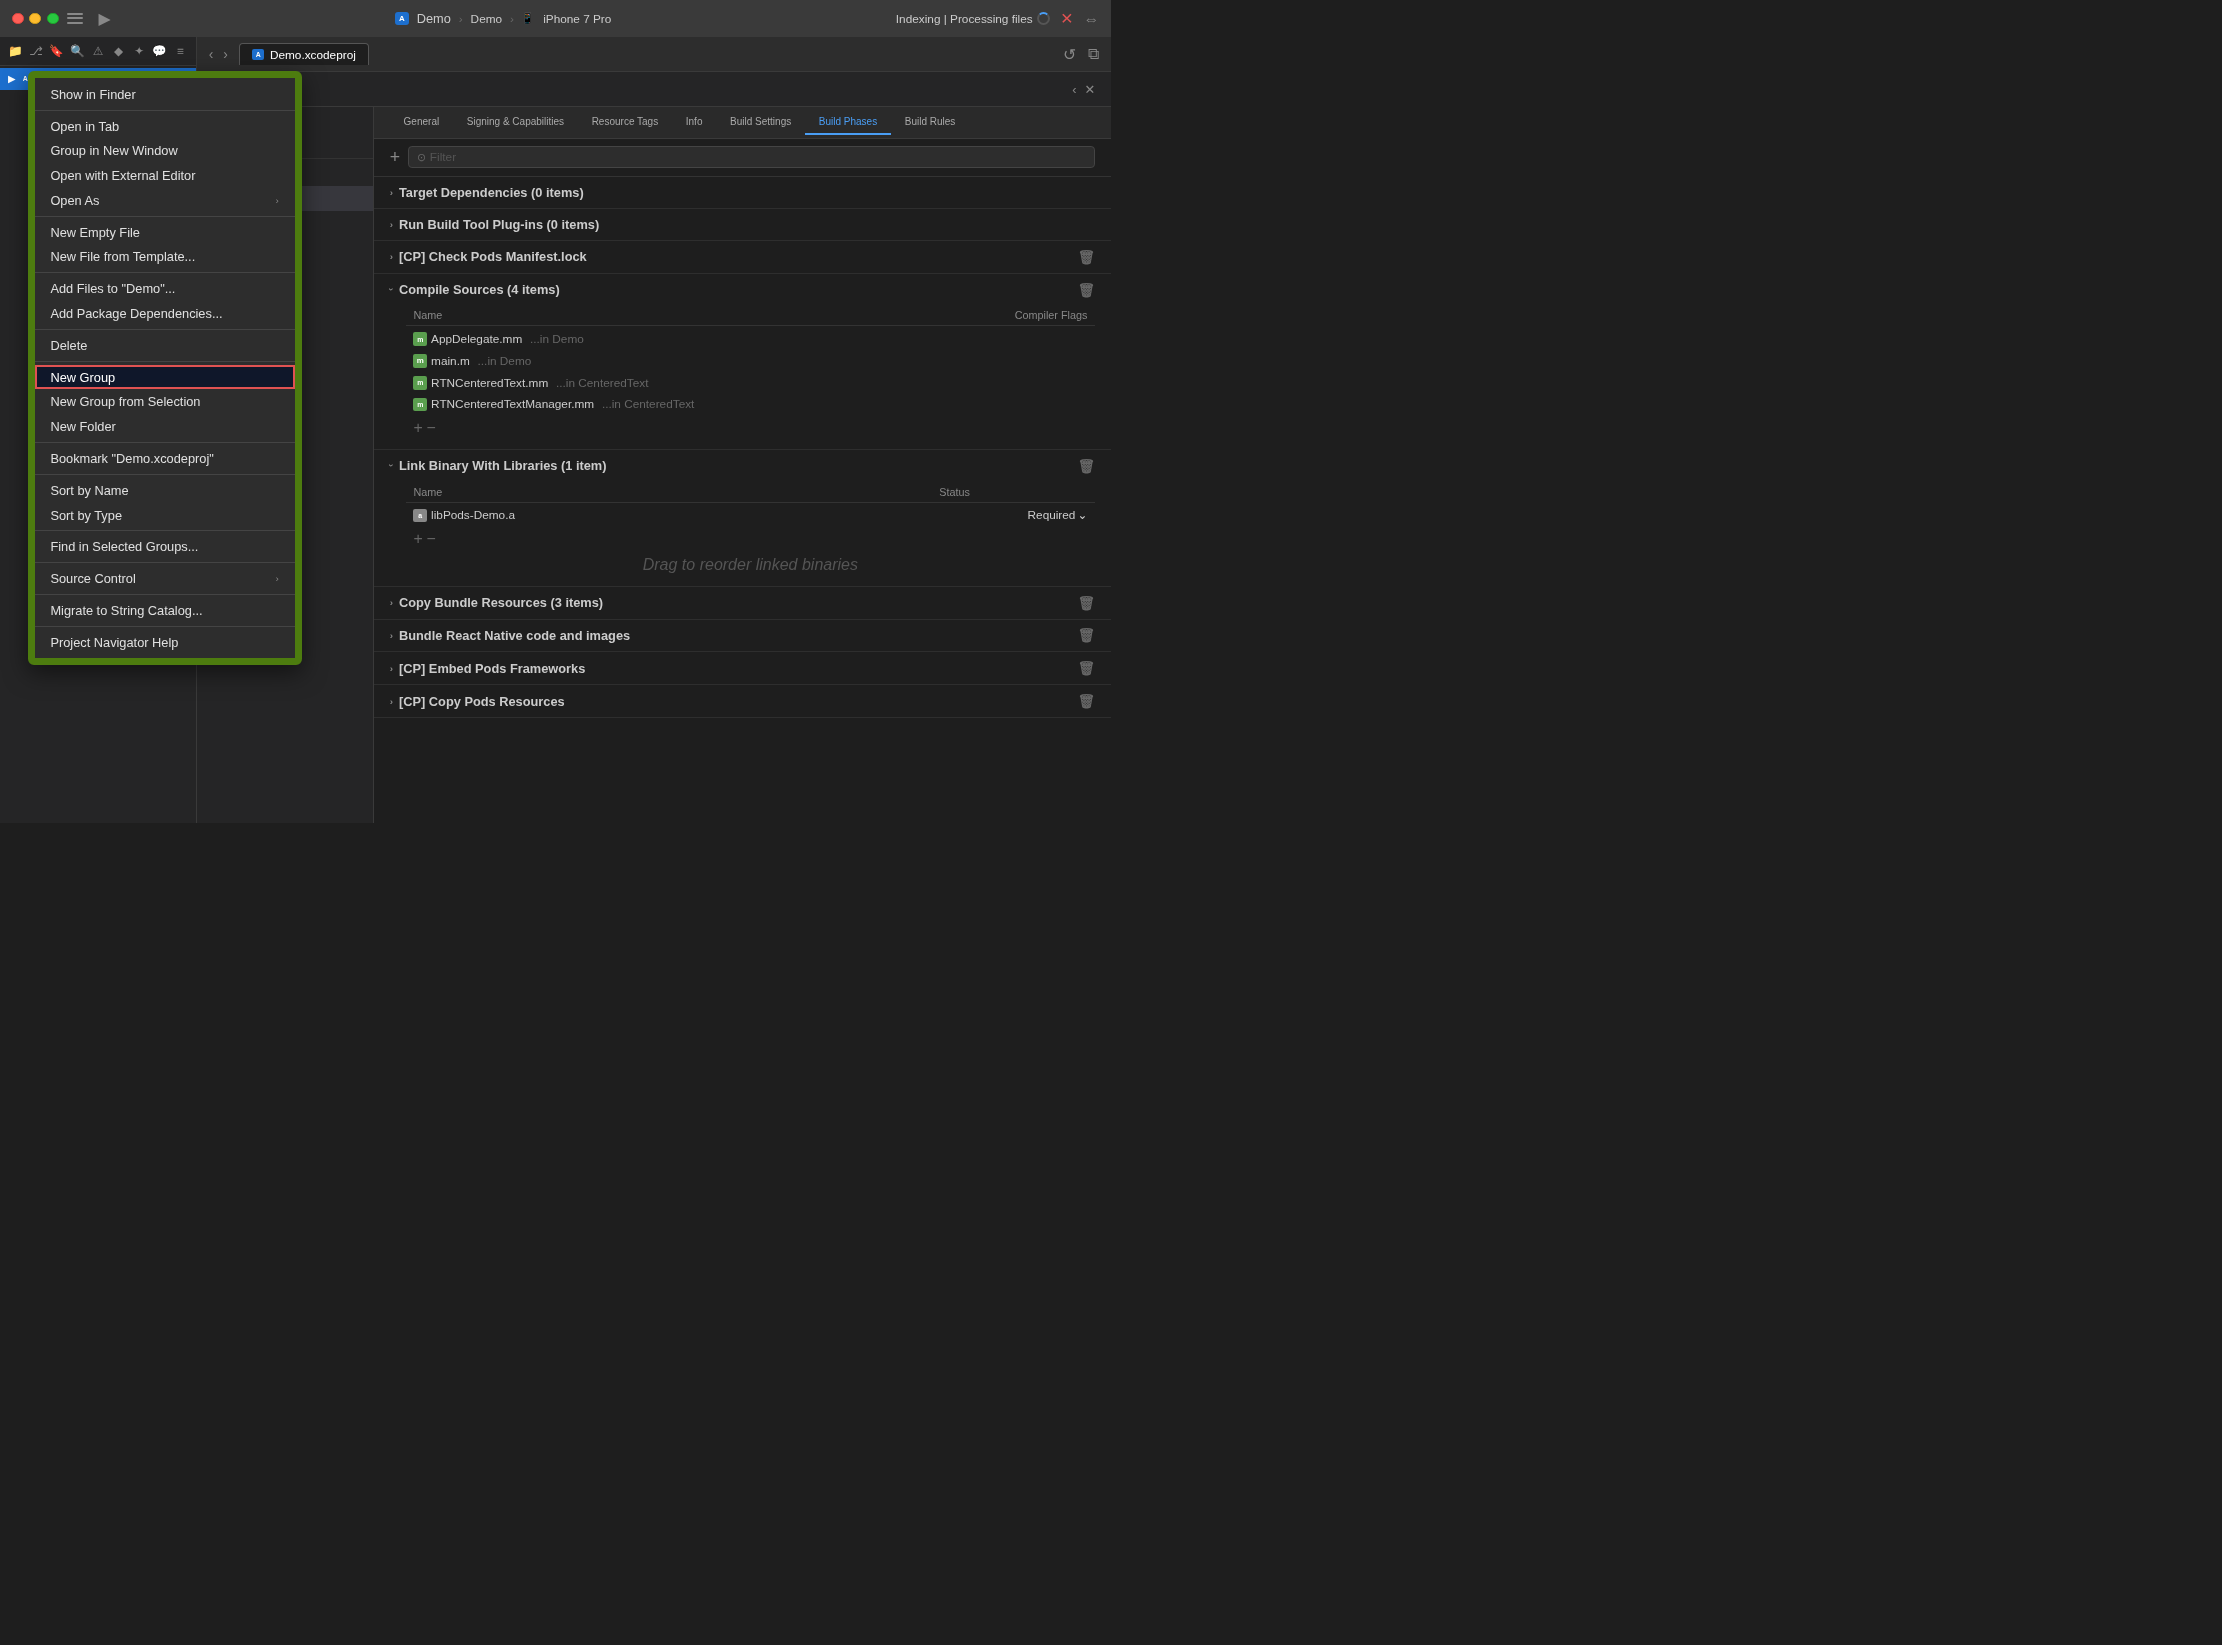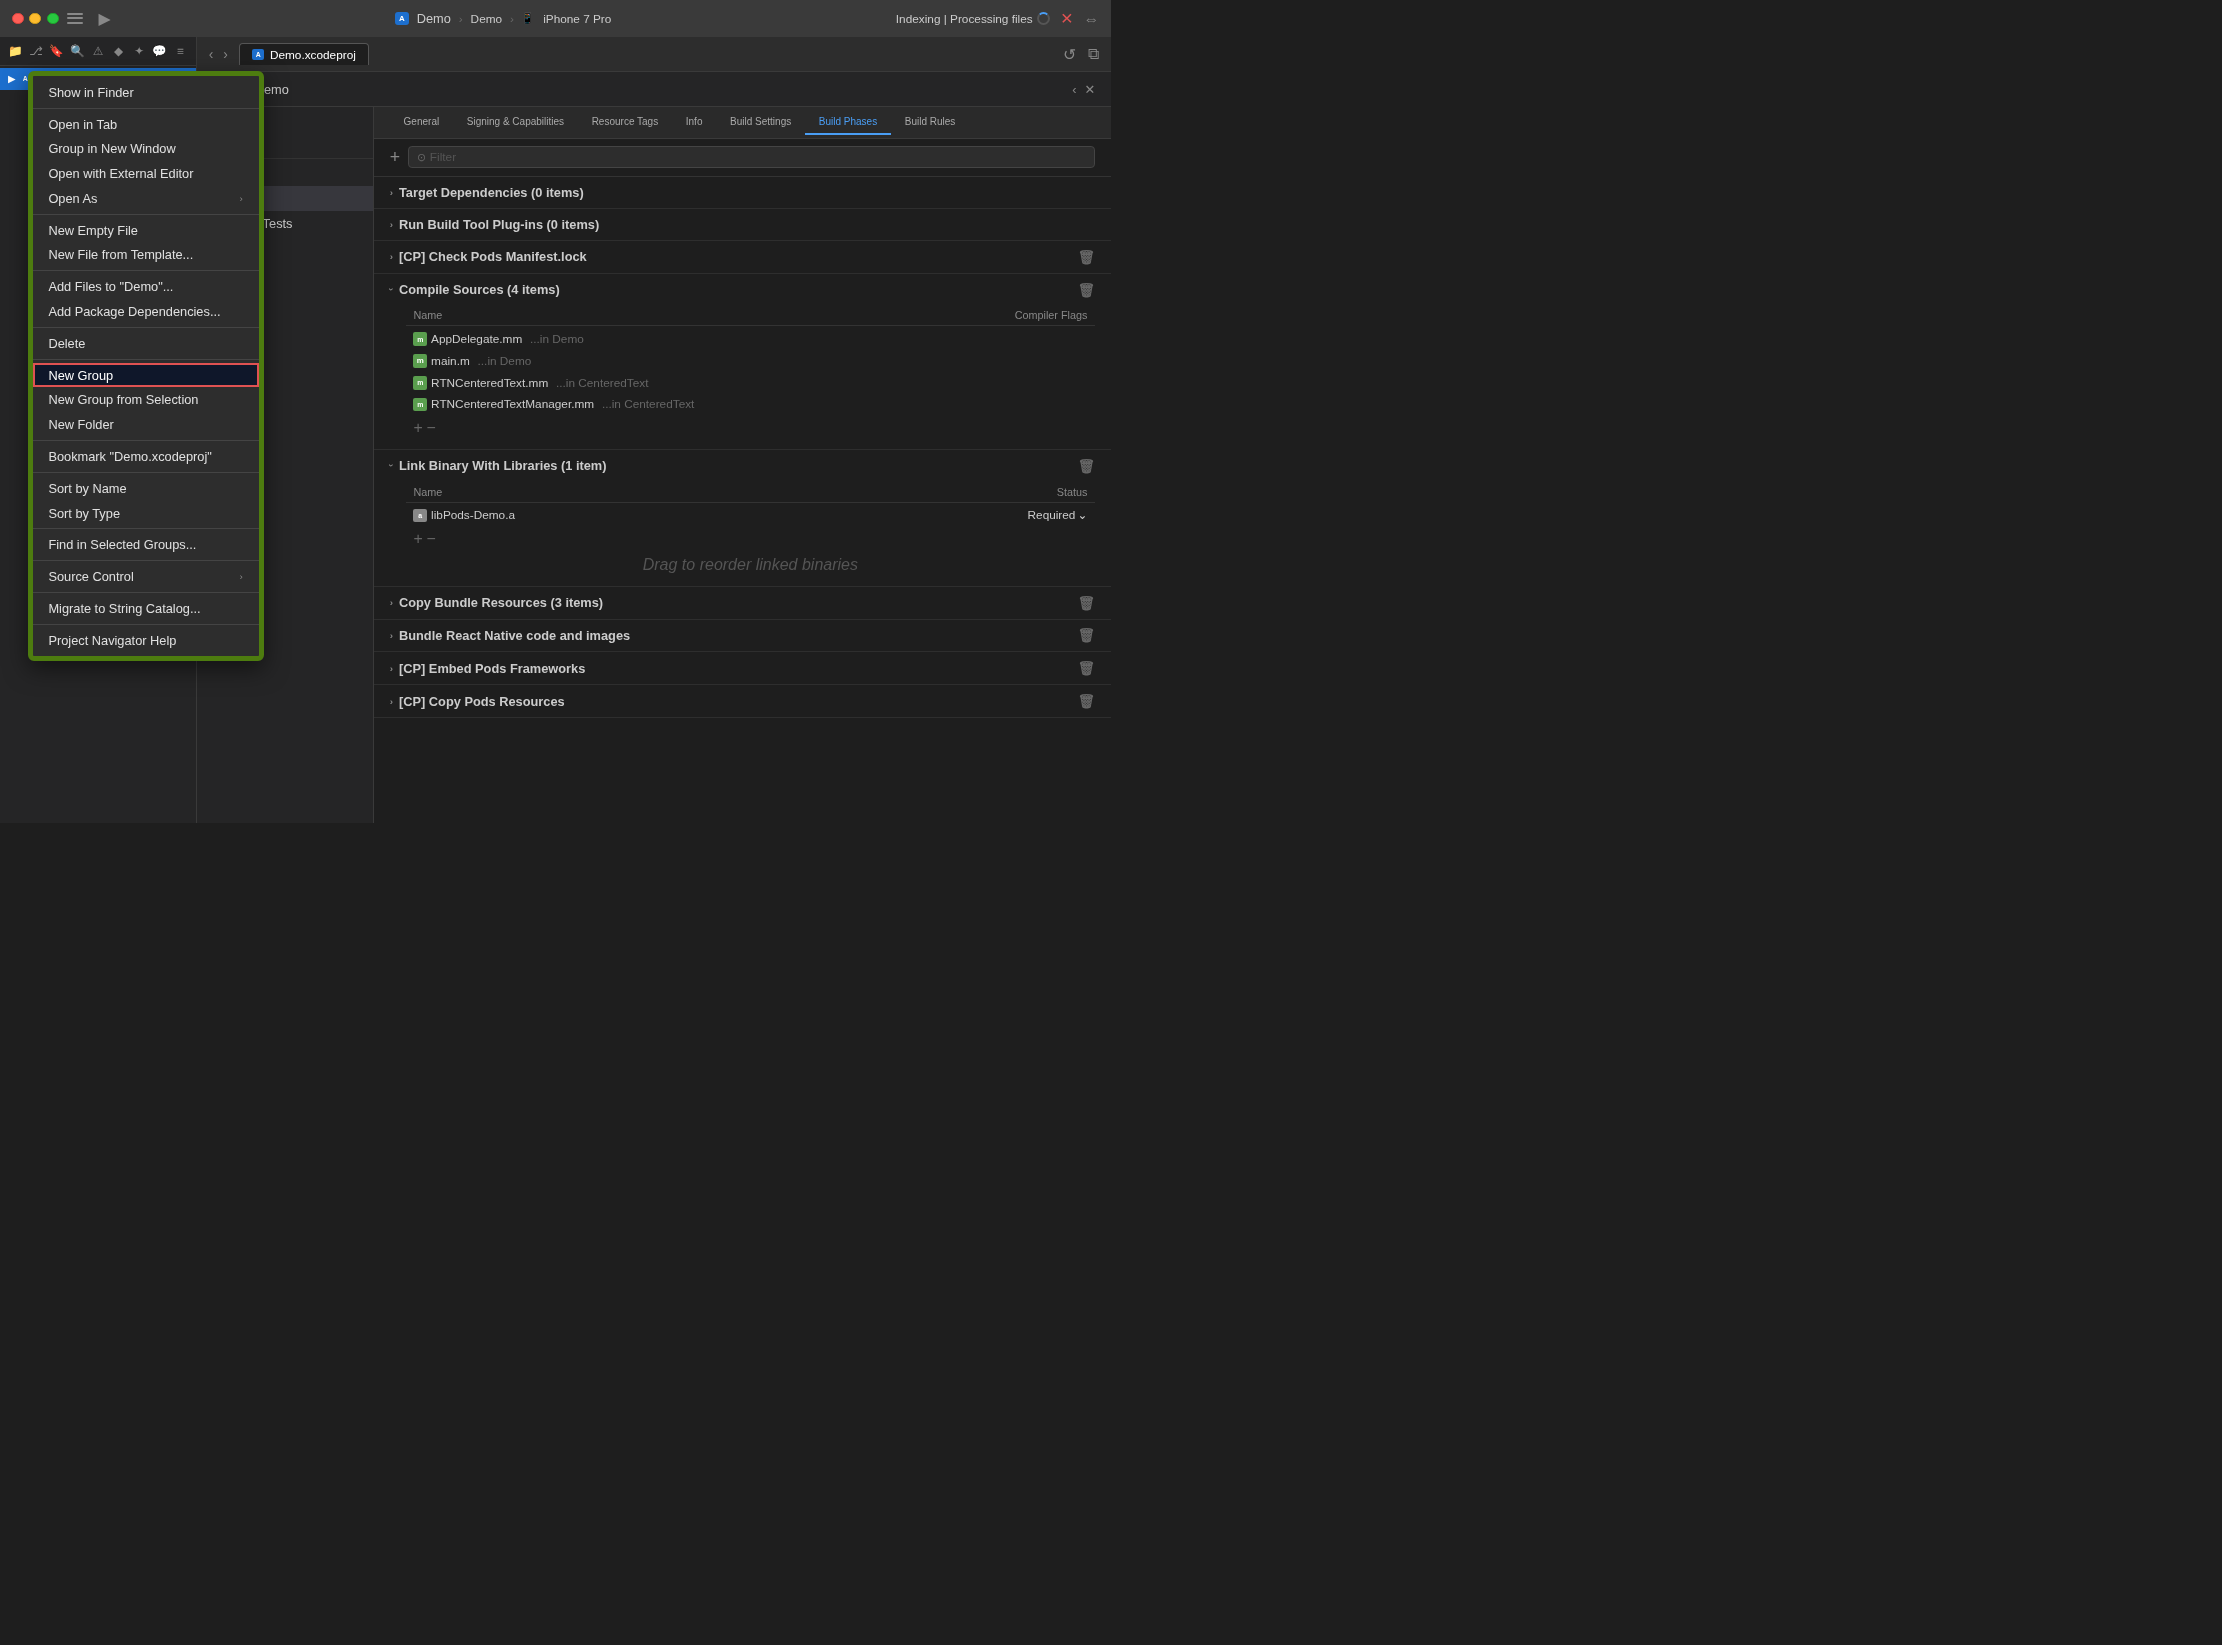--- a/index.html
+++ b/index.html
@@ -134,23 +134,23 @@
       font-size: 6.9px;
       font-weight: bold;
       flex-shrink: 0;
     }
 
     
     .context-menu {
       position: absolute;
       left: 27.6px;
       top: 34px;
-      width: 236px;
+      width: 274px;
       background: #2d2d2d;
-      border: 5px solid #4d7c0f;
+      border: 7px solid #4d7c0f;
       border-radius: 5.9px;
       box-shadow: 0 7.9px 23.6px rgba(0,0,0,0.5);
       z-index: 1000;
       padding: 3.9px 0;
     }
     .context-menu-item {
       padding: 4.9px 15.8px;
       color: #e0e0e0;
       font-size: 12.8px;
       cursor: pointer;
@@ -336,21 +336,21 @@
     .phase-table-header {
       display: flex;
       padding: 3.9px 7.9px;
       color: #888;
       font-size: 10.8px;
       border-bottom: 1px solid #333;
       margin-bottom: 2px;
     }
     .phase-table-header .col-name { flex: 1; }
     .phase-table-header .col-flags { width: 197px; text-align: right; }
-    .phase-table-header .col-status { width: 148px; text-align: right; }
+    .phase-table-header .col-status { width: 148px; }
 
     .phase-row {
       display: flex;
       align-items: flex-start;
       padding: 3.9px 7.9px;
       color: #ccc;
       font-size: 11.8px;
       gap: 3.9px;
     }
     .phase-row .row-name { flex: 1; display: flex; align-items: center; gap: 3.9px; }

